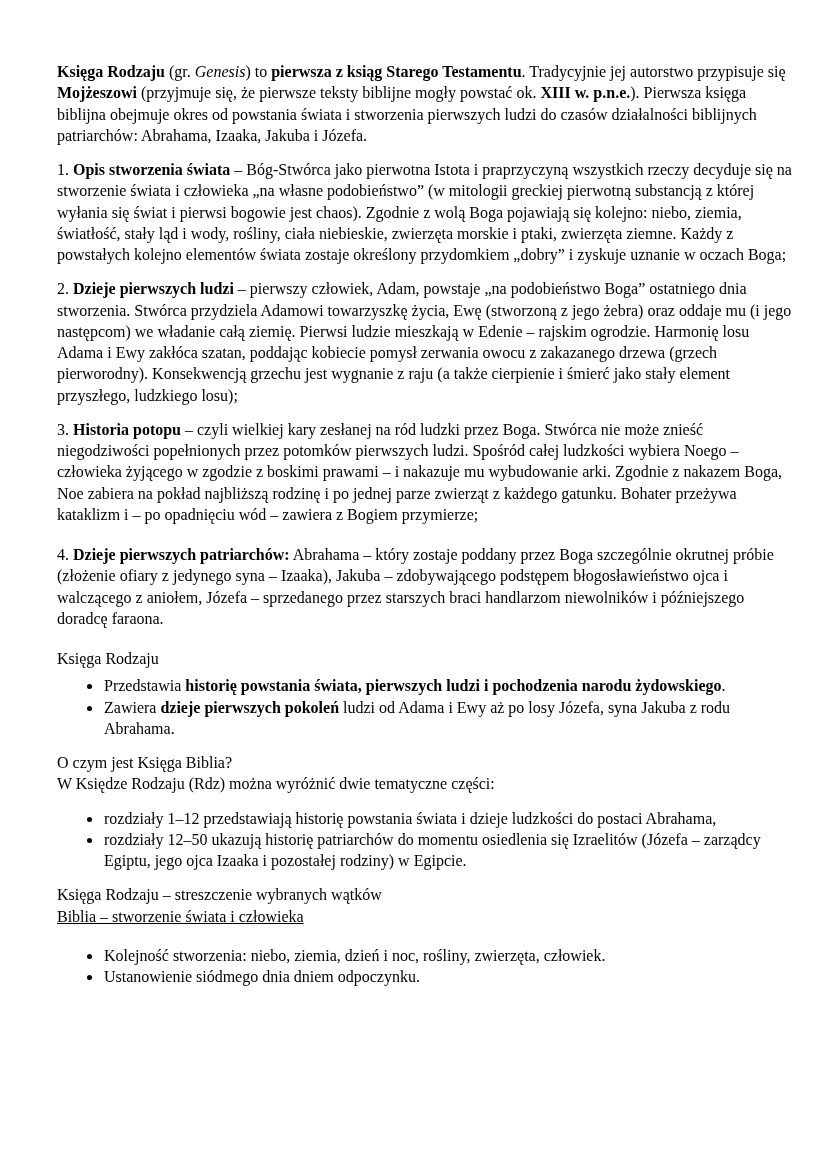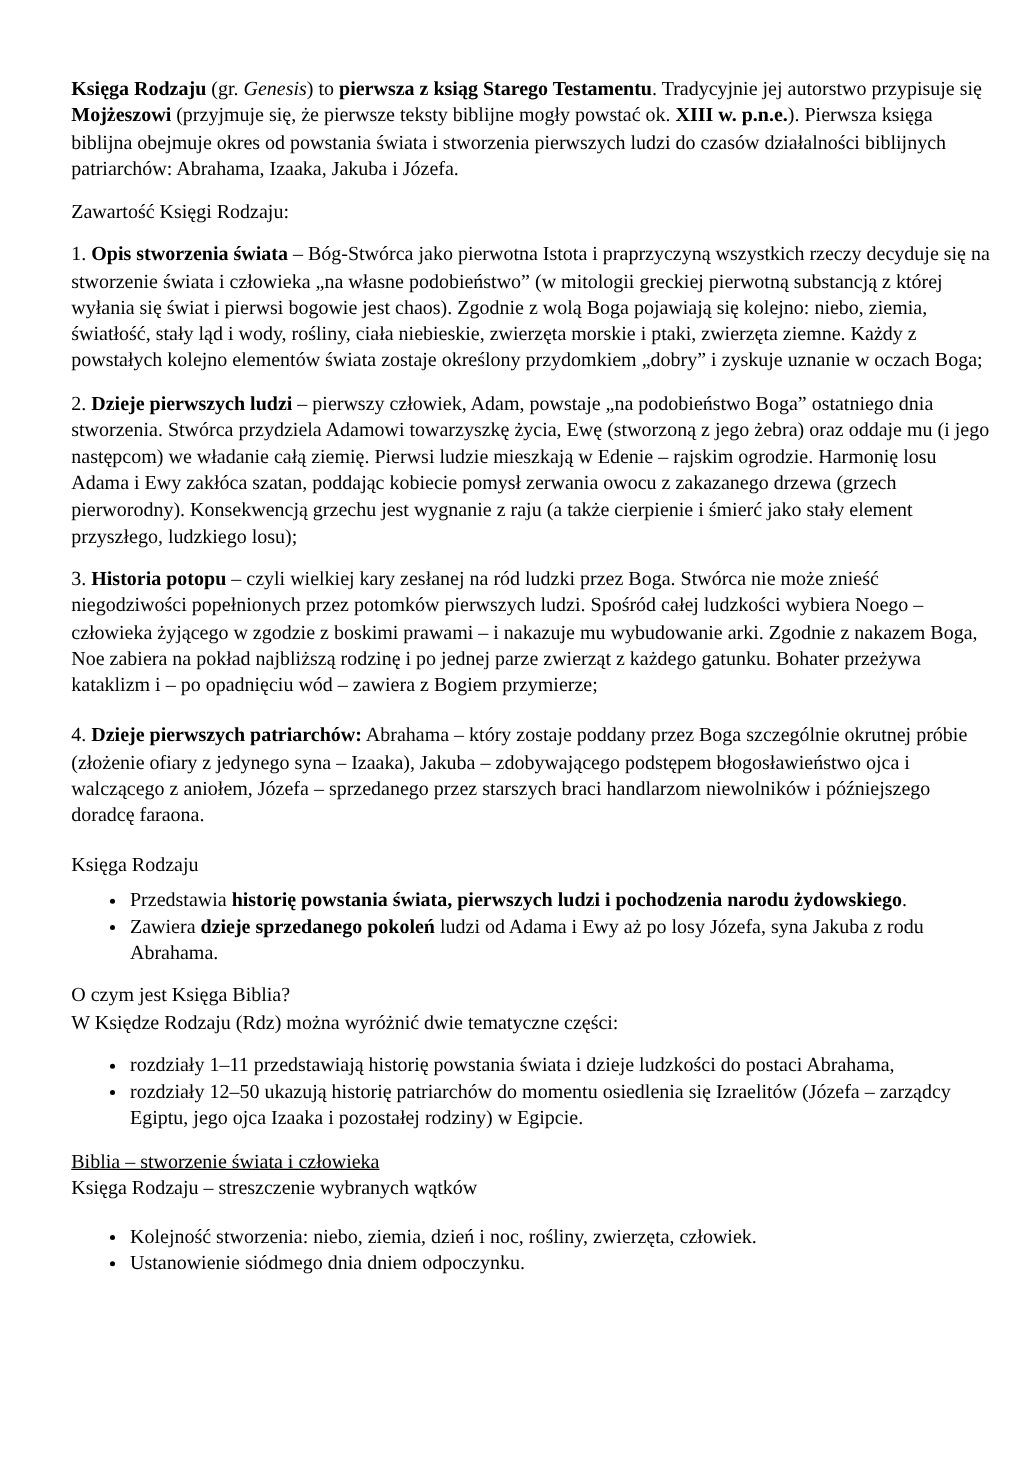--- a/index.html
+++ b/index.html
@@ -53,36 +53,35 @@
   .run-b { font-weight: bold; }
   .run-i { font-style: italic; }
   .run-u { text-decoration: underline; }
 </style>
 </head>
 <body>
 
 <div class="page">
   <div class="doc-body">
       <p><span class=" run-b">Księga Rodzaju</span><span class=""> (gr. </span><span class=" run-i">Genesis</span><span class="">) to </span><span class=" run-b">pierwsza z ksiąg Starego Testamentu</span><span class="">. Tradycyjnie jej autorstwo przypisuje się </span><span class=" run-b">Mojżeszowi</span><span class=""> (przyjmuje się, że pierwsze teksty biblijne mogły powstać ok. </span><span class=" run-b">XIII w. p.n.e.</span><span class="">). Pierwsza księga biblijna obejmuje okres od powstania świata i stworzenia pierwszych ludzi do czasów działalności biblijnych patriarchów: Abrahama, Izaaka, Jakuba i Józefa.</span></p>
-      <p><span class="">Zawartość Księgi Rodzaju:</span></p>
       <p><span class="">1. </span><span class=" run-b">Opis stworzenia świata</span><span class=""> – Bóg-Stwórca jako pierwotna Istota i praprzyczyną wszystkich rzeczy decyduje się na stworzenie świata i człowieka „na własne podobieństwo” (w mitologii greckiej pierwotną substancją z której wyłania się świat i pierwsi bogowie jest chaos). Zgodnie z wolą Boga pojawiają się kolejno: niebo, ziemia, światłość, stały ląd i wody, rośliny, ciała niebieskie, zwierzęta morskie i ptaki, zwierzęta ziemne. Każdy  z powstałych kolejno elementów świata zostaje określony przydomkiem „dobry” i zyskuje uznanie w oczach Boga;</span></p>
       <p><span class="">2. </span><span class=" run-b">Dzieje pierwszych ludzi</span><span class=""> – pierwszy człowiek, Adam, powstaje „na podobieństwo Boga” ostatniego dnia stworzenia. Stwórca przydziela Adamowi towarzyszkę życia, Ewę (stworzoną z jego żebra) oraz oddaje mu (i jego następcom) we władanie całą ziemię. Pierwsi ludzie mieszkają w Edenie – rajskim ogrodzie. Harmonię losu Adama i Ewy zakłóca szatan, poddając kobiecie pomysł zerwania owocu z zakazanego drzewa (grzech pierworodny). Konsekwencją grzechu jest wygnanie z raju (a także cierpienie i śmierć jako stały element przyszłego, ludzkiego losu);</span></p>
       <p class="gap-lg"><span class="">3. </span><span class=" run-b">Historia potopu</span><span class=""> –  czyli wielkiej kary zesłanej na ród ludzki przez Boga. Stwórca nie może znieść niegodziwości popełnionych przez potomków pierwszych ludzi. Spośród całej ludzkości wybiera Noego – człowieka żyjącego w zgodzie z boskimi prawami – i nakazuje mu wybudowanie arki. Zgodnie z nakazem Boga, Noe zabiera na pokład najbliższą rodzinę i po jednej parze zwierząt z każdego gatunku. Bohater przeżywa kataklizm i – po opadnięciu wód – zawiera z Bogiem przymierze;</span></p>
       <p class="gap-lg"><span class="">4. </span><span class=" run-b">Dzieje pierwszych patriarchów:</span><span class=""> Abrahama – który zostaje poddany przez Boga szczególnie okrutnej próbie (złożenie ofiary z jedynego syna – Izaaka), Jakuba – zdobywającego podstępem błogosławieństwo ojca i walczącego z aniołem, Józefa – sprzedanego przez starszych braci handlarzom niewolników i późniejszego doradcę faraona.</span></p>
       <p class="tight"><span class="">Księga Rodzaju</span></p>
       <ul>
         <li><span class="">Przedstawia </span><span class=" run-b">historię powstania świata, pierwszych ludzi i pochodzenia narodu żydowskiego</span><span class="">.</span></li>
-        <li><span class="">Zawiera </span><span class=" run-b">dzieje sprzedanego pokoleń</span><span class=""> ludzi od Adama i Ewy aż po losy Józefa, syna Jakuba z rodu Abrahama.</span></li>
+        <li><span class="">Zawiera </span><span class=" run-b">dzieje pierwszych pokoleń</span><span class=""> ludzi od Adama i Ewy aż po losy Józefa, syna Jakuba z rodu Abrahama.</span></li>
       </ul>
       <p class="tight"><span class="">O czym jest Księga Biblia?</span></p>
       <p><span class="">W Księdze Rodzaju (Rdz) można wyróżnić dwie tematyczne części:</span></p>
       <ul>
-        <li><span class="">rozdziały 1–11 przedstawiają historię powstania świata i dzieje ludzkości do postaci Abrahama,</span></li>
+        <li><span class="">rozdziały 1–12 przedstawiają historię powstania świata i dzieje ludzkości do postaci Abrahama,</span></li>
         <li><span class="">rozdziały 12–50 ukazują historię patriarchów do momentu osiedlenia się Izraelitów (Józefa – zarządcy Egiptu, jego ojca Izaaka i pozostałej rodziny) w Egipcie.</span></li>
       </ul>
+      <p class="tight"><span class="">Księga Rodzaju – streszczenie wybranych wątków</span></p>
       <p class="tight"><span class=" run-u">Biblia – stworzenie świata i człowieka</span></p>
-      <p class="tight"><span class="">Księga Rodzaju – streszczenie wybranych wątków</span></p>
       <ul class="tight-top tight">
         <li><span class="">Kolejność stworzenia: niebo, ziemia, dzień i noc, rośliny, zwierzęta, człowiek.</span></li>
         <li><span class="">Ustanowienie siódmego dnia dniem odpoczynku.</span></li>
       </ul>
     </div>
 </div>
 
 </body></html>

